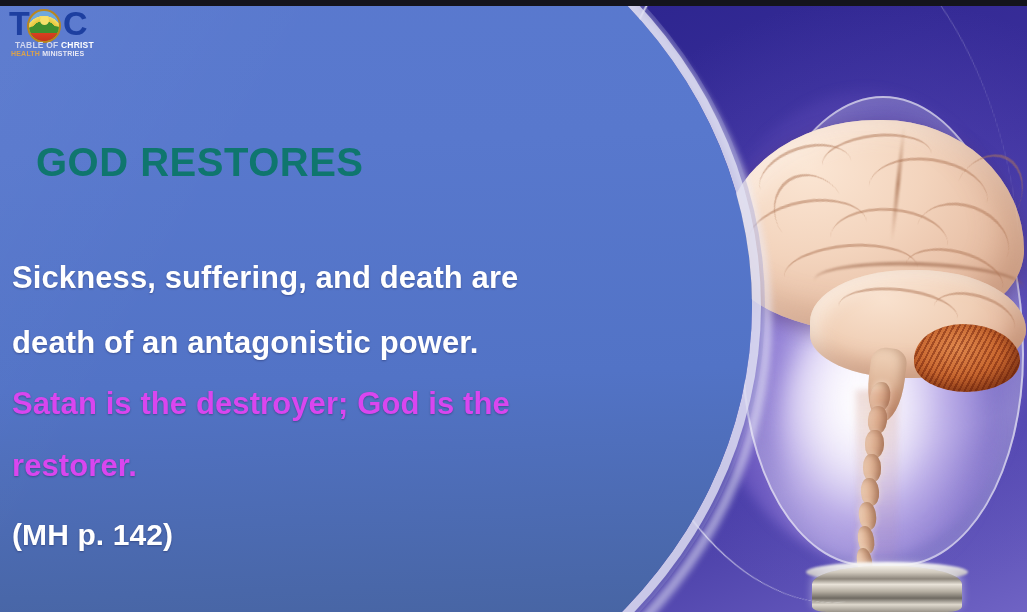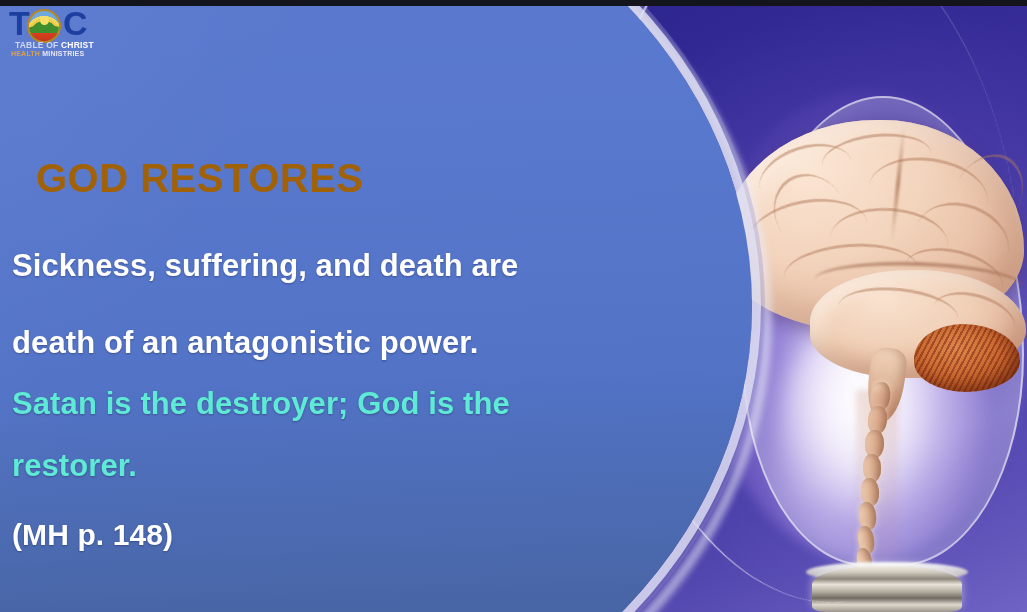--- a/index.html
+++ b/index.html
@@ -347,39 +347,39 @@
 
   
   .slide-text {
     position: absolute;
     left: 0; top: 0;
     width: 660px; height: 612px;
     z-index: 30;
   }
   .slide-title {
     position: absolute;
-    left: 36px; top: 156px;
+    left: 36px; top: 140px;
     font-size: 40px;
     font-weight: bold;
-    color: #a16207;
+    color: #0f766e;
     letter-spacing: 0.5px;
     white-space: nowrap;
   }
   .body-line {
     position: absolute;
     left: 12px;
     font-size: 31px;
     font-weight: bold;
     letter-spacing: 0.1px;
     white-space: nowrap;
     text-shadow: 0 1px 2px rgba(20,20,60,0.35);
   }
   .body-line.white  { color: #ffffff; }
-  .body-line.yellow { color: #5eead4; }
-  .l1 { top: 248px; }
+  .body-line.yellow { color: #d946ef; }
+  .l1 { top: 260px; }
   .l2 { top: 325px; }
   .l3 { top: 386px; }
   .l4 { top: 448px; }
   .l5 { top: 518px; font-size: 30px; }
 </style>
 </head>
 <body>
 
 <div id="slide-root">
 
@@ -447,18 +447,18 @@
     <div class="logo-line1"><span>TABLE OF </span><span class="hl">CHRIST</span></div>
     <div class="logo-line2"><span>HEALTH </span><span class="hl2">MINISTRIES</span></div>
   </div>
 
   <div class="slide-text">
     <div class="slide-title">GOD RESTORES</div>
     <div class="body-line white l1">Sickness, suffering, and death are</div>
     <div class="body-line white l2">death of  an antagonistic power.</div>
     <div class="body-line yellow l3">Satan is the  destroyer; God is the</div>
     <div class="body-line yellow l4">restorer.</div>
-    <div class="body-line white l5">(MH p. 148)</div>
+    <div class="body-line white l5">(MH p. 142)</div>
   </div>
 
   <div class="letterbox-top"></div>
 
 </div>
 
 </body></html>

